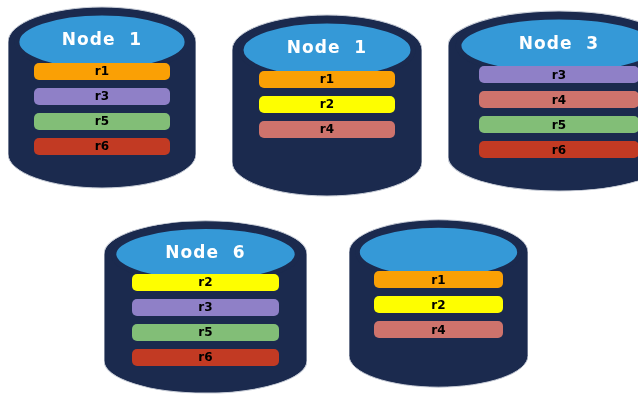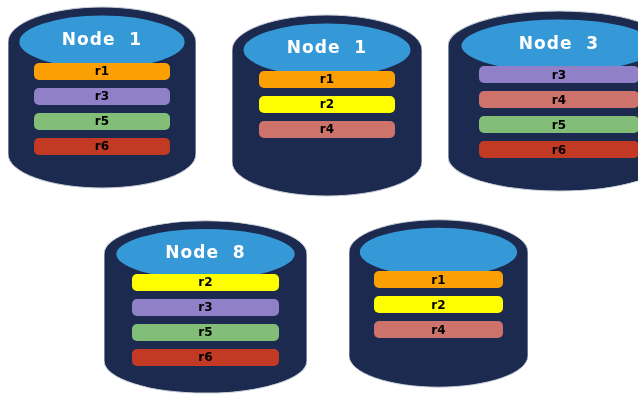--- a/index.html
+++ b/index.html
@@ -109,21 +109,21 @@
         <div class="bar" style="background: rgb(130, 190, 119);">r5</div>
         <div class="bar" style="background: rgb(194, 58, 35);">r6</div>
       </div>
     </div>
 
     <div class="node node4">
       <svg class="cyl" viewBox="0 0 190 186" preserveAspectRatio="none" aria-hidden="true">
         <path class="cyl-body" d="M0,38 A95,35 0 0 1 190,38 L190,150 A95,34 0 0 1 0,150 Z"></path>
         <ellipse class="cyl-top" cx="95" cy="38" rx="86" ry="29"></ellipse>
       </svg>
-      <div class="node-title">Node 8</div>
+      <div class="node-title">Node 6</div>
       <div class="bars">
         <div class="bar" style="background: rgb(254, 254, 0);">r2</div>
         <div class="bar" style="background: rgb(143, 128, 199);">r3</div>
         <div class="bar" style="background: rgb(130, 190, 119);">r5</div>
         <div class="bar" style="background: rgb(194, 58, 35);">r6</div>
       </div>
     </div>
 
     <div class="node node5">
       <svg class="cyl" viewBox="0 0 190 186" preserveAspectRatio="none" aria-hidden="true">

